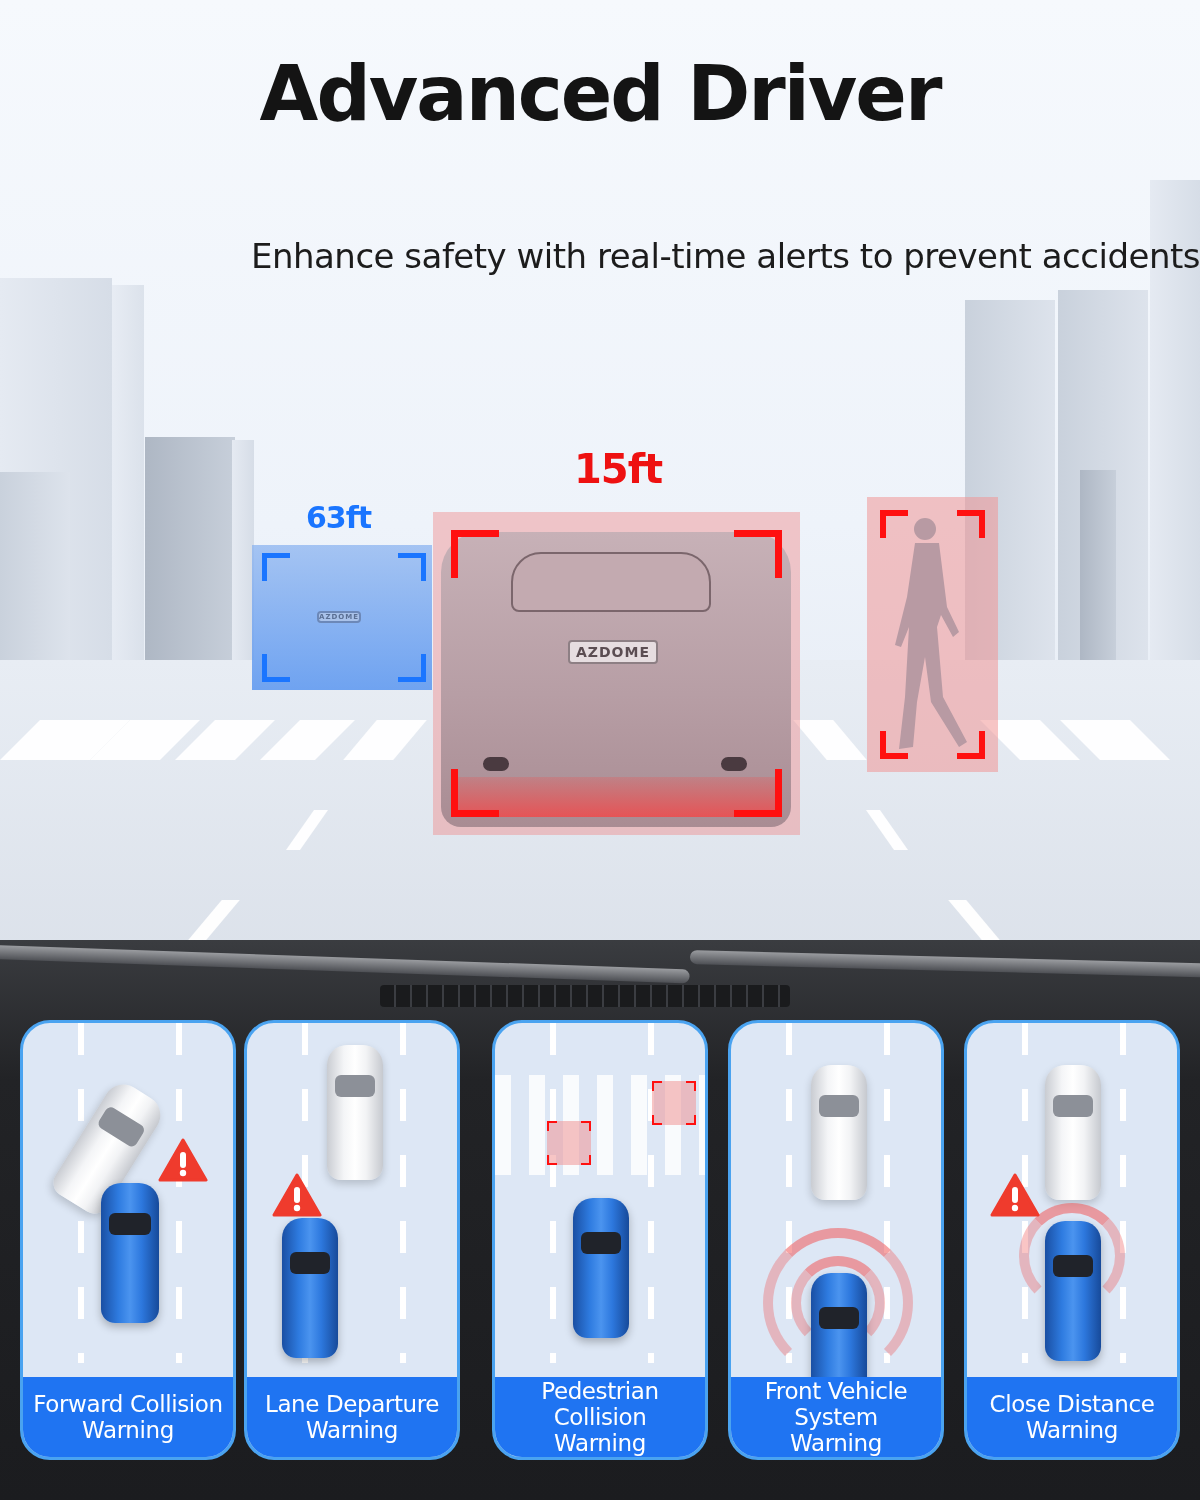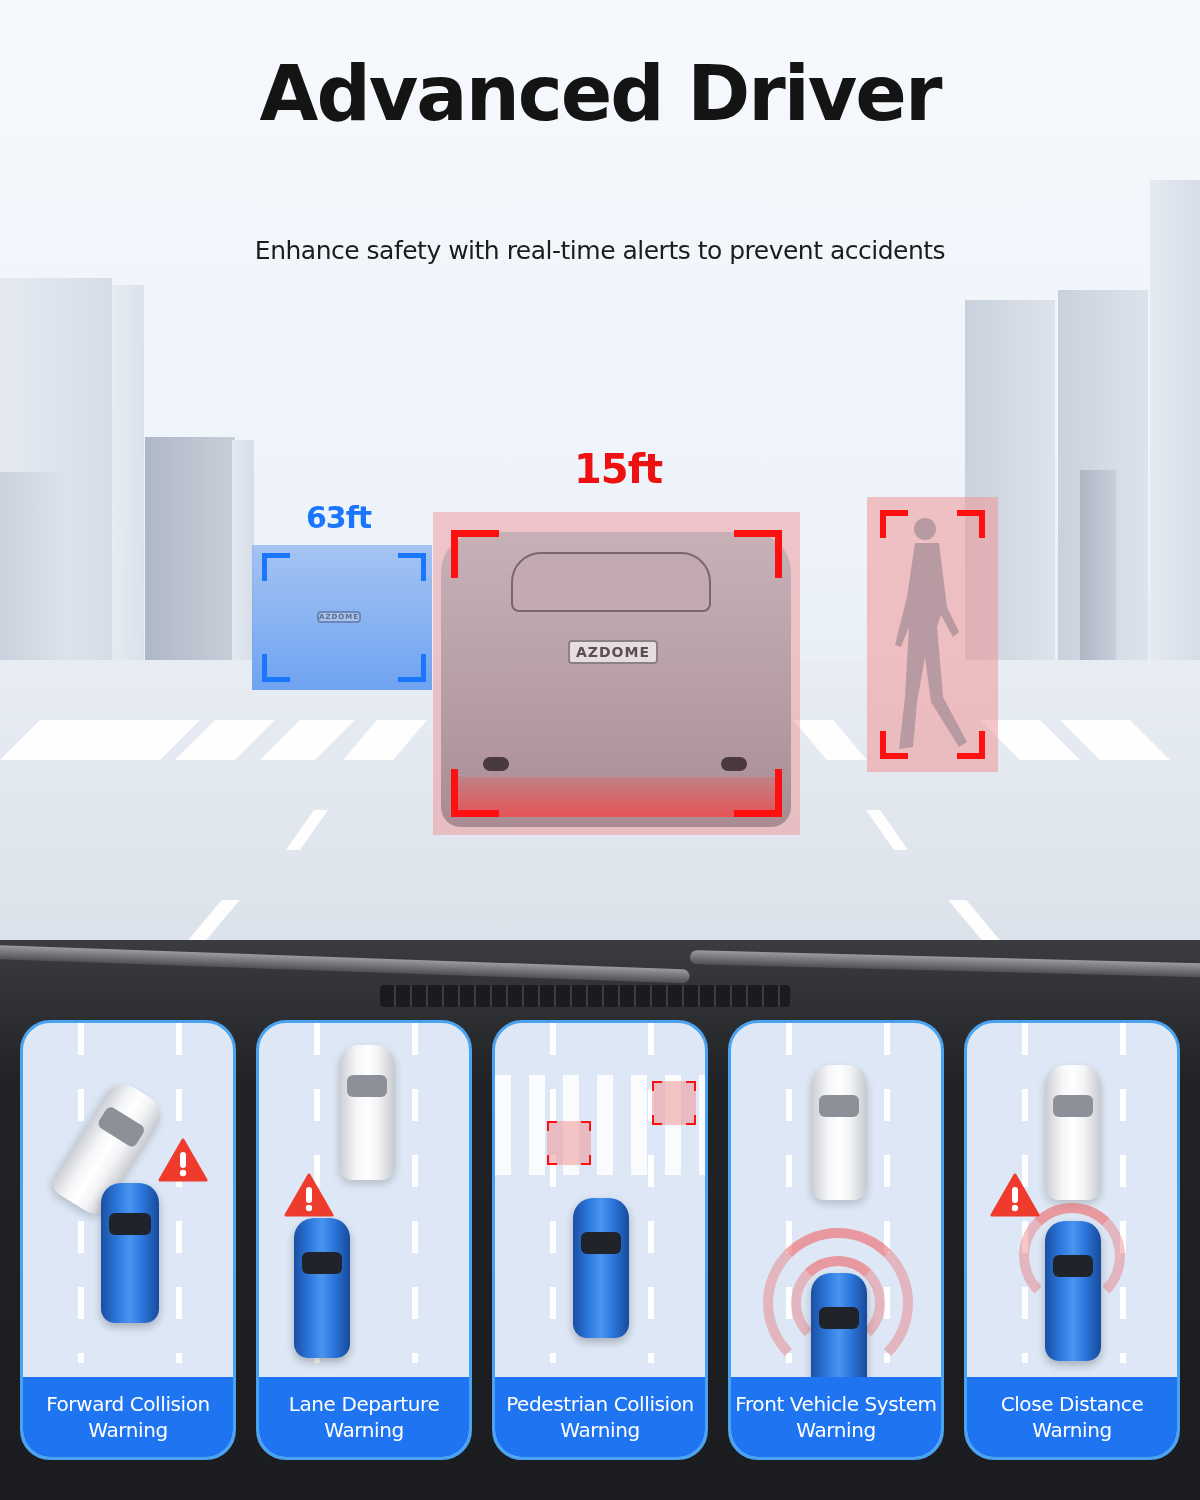--- a/index.html
+++ b/index.html
@@ -14,22 +14,22 @@
     background: linear-gradient(180deg, #f6f9fd 0%, #eef3fa 35%, #e3e9f2 60%, #d5dce6 75%, #cdd4de 100%);
     overflow: hidden;
   }
   
   .title {
     position: absolute; left: 0; top: 52px; width: 1200px; text-align: center;
     font-family: "DejaVu Sans", sans-serif; font-weight: bold;
     font-size: 76px; line-height: 84px; color: #141414; letter-spacing: -2px;
   }
   .subtitle {
-    position: absolute; left: 0; top: 236px; width: 1200px; text-align: center;
-    font-family: "DejaVu Sans", sans-serif; font-size: 25px; color: #1c1c1c;
+    position: absolute; left: 0; top: 236px; width: 1200px; text-align: right;
+    font-family: "DejaVu Sans", sans-serif; font-size: 34px; color: #1c1c1c;
     letter-spacing: -0.5px;
   }
   
   .bld { position: absolute; background: linear-gradient(90deg, #c9d1dc, #dde3ec); }
   .bld.light { background: linear-gradient(90deg, #e5eaf2, #d6dde7); }
   .bld.dark { background: linear-gradient(90deg, #aeb7c4, #c7cfda); }
   
   .road {
     position: absolute; left: 0; top: 660px; width: 1200px; height: 340px;
     background: linear-gradient(180deg, #e8edf4 0%, #dae0e9 100%);
@@ -75,21 +75,21 @@
     border-radius: 30px; overflow: hidden;
     background: #dde7f5;
     border: 3px solid #4aa3f0;
   }
   .card .lane { position: absolute; top: 0; width: 6px; height: 340px;
     background: repeating-linear-gradient(180deg, #ffffff 0 32px, transparent 32px 66px); }
   .card .label {
     position: absolute; left: 0; bottom: 0; width: 100%; height: 80px;
     background: #1f74f2; color: #fff; text-align: center;
     display: flex; flex-direction: column; justify-content: center;
-    font-family: "DejaVu Sans", sans-serif; font-size: 20px; line-height: 26px;
+    font-family: "DejaVu Sans", sans-serif; font-size: 23px; line-height: 26px;
     letter-spacing: -0.4px;
   }
   .topcar { position: absolute; border-radius: 20px 20px 14px 14px;
     background: linear-gradient(90deg, #c9ccd2, #f4f5f7 30%, #ffffff 50%, #f2f3f5 70%, #c6c9cf); box-shadow: 0 4px 8px rgba(0,0,0,0.18); }
   .topcar .glass { position: absolute; left: 14%; width: 72%; background: #8c9098; border-radius: 6px; }
   .bluecar { position: absolute; border-radius: 20px 20px 14px 14px;
     background: linear-gradient(90deg, #1a4fa3, #2e7be0 30%, #4b94ef 50%, #2d78de 70%, #174a9a); box-shadow: 0 4px 8px rgba(0,0,0,0.25); }
   .bluecar .glass { position: absolute; left: 14%; width: 72%; background: #20232a; border-radius: 6px; }
   .warn-tri { position: absolute; }
   .arc { position: absolute; border-radius: 50%; border: 10px solid rgba(240,90,90,0.55); border-bottom-color: transparent; border-left-color: rgba(240,90,90,0.35); border-right-color: rgba(240,90,90,0.35);}
@@ -194,21 +194,21 @@
         <path d="M25 2 L48 42 L2 42 Z" fill="#ef3b2d" stroke="#ef3b2d" stroke-width="3" stroke-linejoin="round"></path>
         <rect x="22" y="14" width="6" height="16" rx="3" fill="#fff"></rect>
         <circle cx="25" cy="35" r="3.2" fill="#fff"></circle>
       </svg>
       <div class="label">
         <span>Forward Collision</span>
         <span>Warning</span>
       </div>
     </div>
 
-    <div class="card" style="left:236px;">
+    <div class="card" style="left:224px;">
       <div class="lane" style="left:55px;"></div>
       <div class="lane" style="left:153px;"></div>
       <div class="topcar" style="left:80px;top:22px;width:56px;height:135px;">
         <div class="glass" style="top:30px;height:22px;"></div>
       </div>
       <div class="bluecar" style="left:35px;top:195px;width:56px;height:140px;">
         <div class="glass" style="top:34px;height:22px;"></div>
       </div>
       <svg class="warn-tri" width="50" height="44" style="left:25px;top:150px;">
         <path d="M25 2 L48 42 L2 42 Z" fill="#ef3b2d" stroke="#ef3b2d" stroke-width="3" stroke-linejoin="round"></path>

